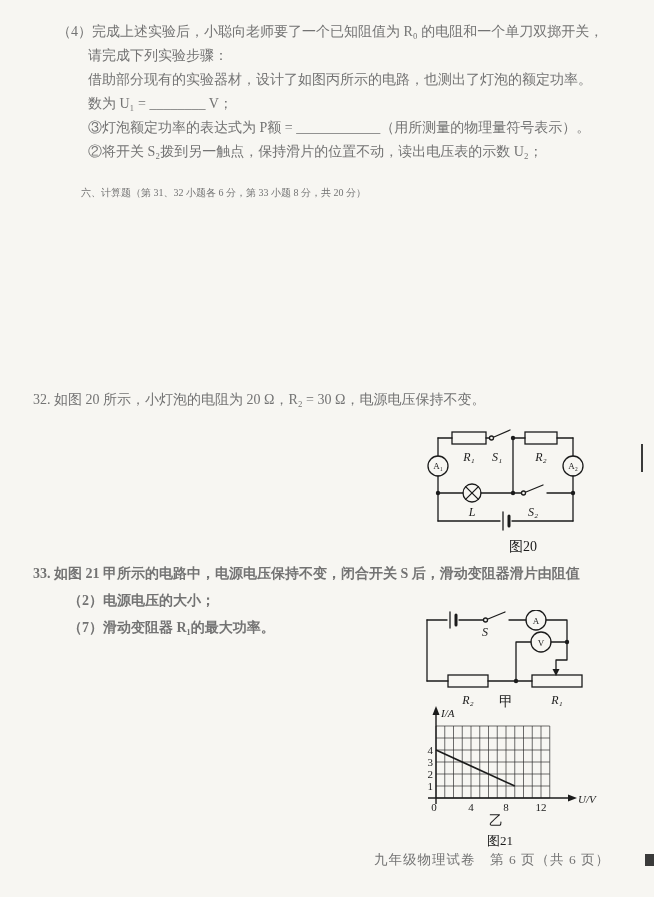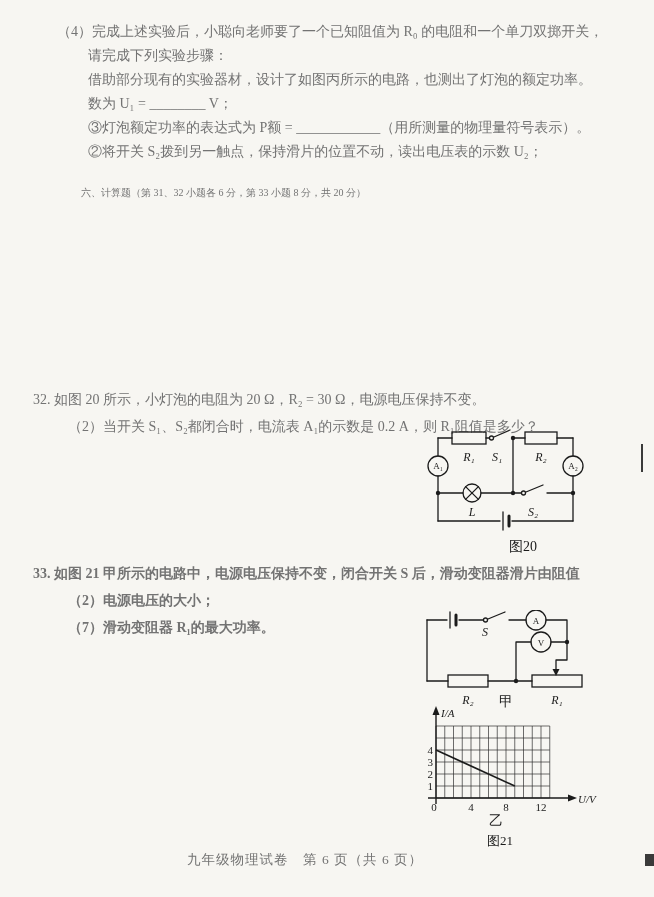--- a/index.html
+++ b/index.html
@@ -16,21 +16,21 @@
   .block{position:absolute;font-size:14px;}
   .ln{white-space:nowrap;}
   .lh24 .ln{line-height:24px;height:24px;}
   .lh23 .ln{line-height:23px;height:23px;}
   .lh27 .ln{line-height:27px;height:27px;}
   .ind4{margin-left:31px;}
   .ind{margin-left:35px;}
   .section-heading{font-weight:normal;font-size:10px;margin-left:48px;}
   .footer{
     position:absolute;left:0;right:44px;top:851px;
-    text-align:center;font-size:13.5px;letter-spacing:1px;
+    text-align:right;font-size:13.5px;letter-spacing:1px;
   }
   .figure{position:absolute;}
   svg text{font-family:"Liberation Serif","DejaVu Serif",serif;fill:#1b1b1b;}
   .wire{stroke:#1b1b1b;stroke-width:1.3;fill:none;stroke-linecap:round;}
   .thick{stroke-width:3;}
   .comp{stroke:#1b1b1b;fill:none;stroke-width:1.3;}
   .dot{fill:#1b1b1b;stroke:none;}
   .lbl{font-size:12px;font-style:italic;}
   .meter{font-size:9px;}
   .cap{font-size:14px;}
@@ -53,21 +53,20 @@
     <div class="ln ind4">数为 U₁ = ________ V；</div>
     <div class="ln ind4">③灯泡额定功率的表达式为 P额 = ____________（用所测量的物理量符号表示）。</div>
     <div class="ln ind4">②将开关 S₂拨到另一触点，保持滑片的位置不动，读出电压表的示数 U₂；</div>
   </div>
 
   <div class="block section-heading" style="left:33px;top:186px;">六、计算题（第 31、32 小题各 6 分，第 33 小题 8 分，共 20 分）</div>
 
 
   <div class="block lh27" style="left:33px;top:360px;margin-top:26px;">
     <div class="ln">32. 如图 20 所示，小灯泡的电阻为 20 Ω，R₂ = 30 Ω，电源电压保持不变。</div>
-    <div class="ln ind">（2）当开关 S₁、S₂都闭合时，电流表 A₁的示数是 0.2 A，则 R₁阻值是多少？</div>
   </div>
 
   <div class="figure" style="left:423px;top:428px;">
     <svg width="172" height="128" viewBox="0 0 172 128">
       <g>
         <path class="wire" d="M15,10 H29"></path>
         <rect class="comp" x="29" y="4" width="34" height="12"></rect>
         <path class="wire" d="M63,10 H66"></path>
         <circle class="comp" cx="68.5" cy="10" r="2"></circle>
         <path class="wire" d="M71,9 L87,2"></path>

